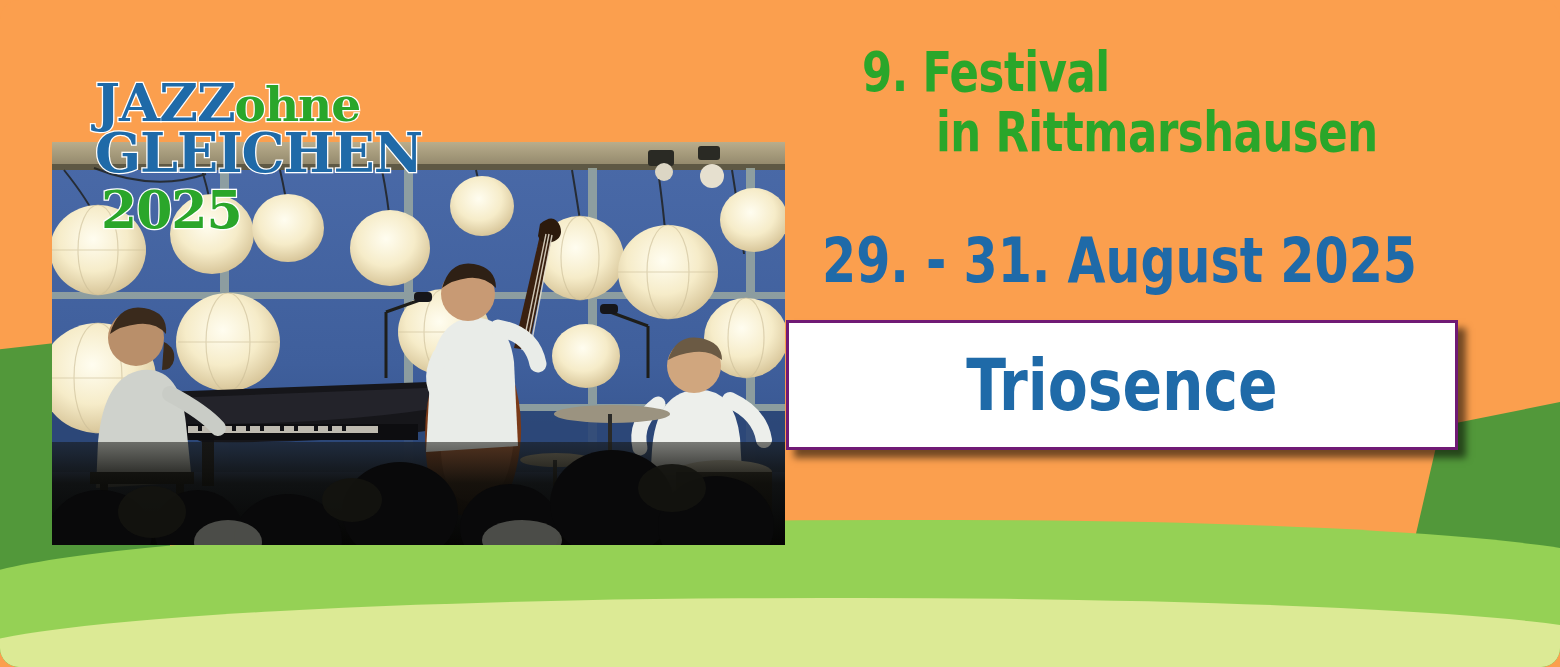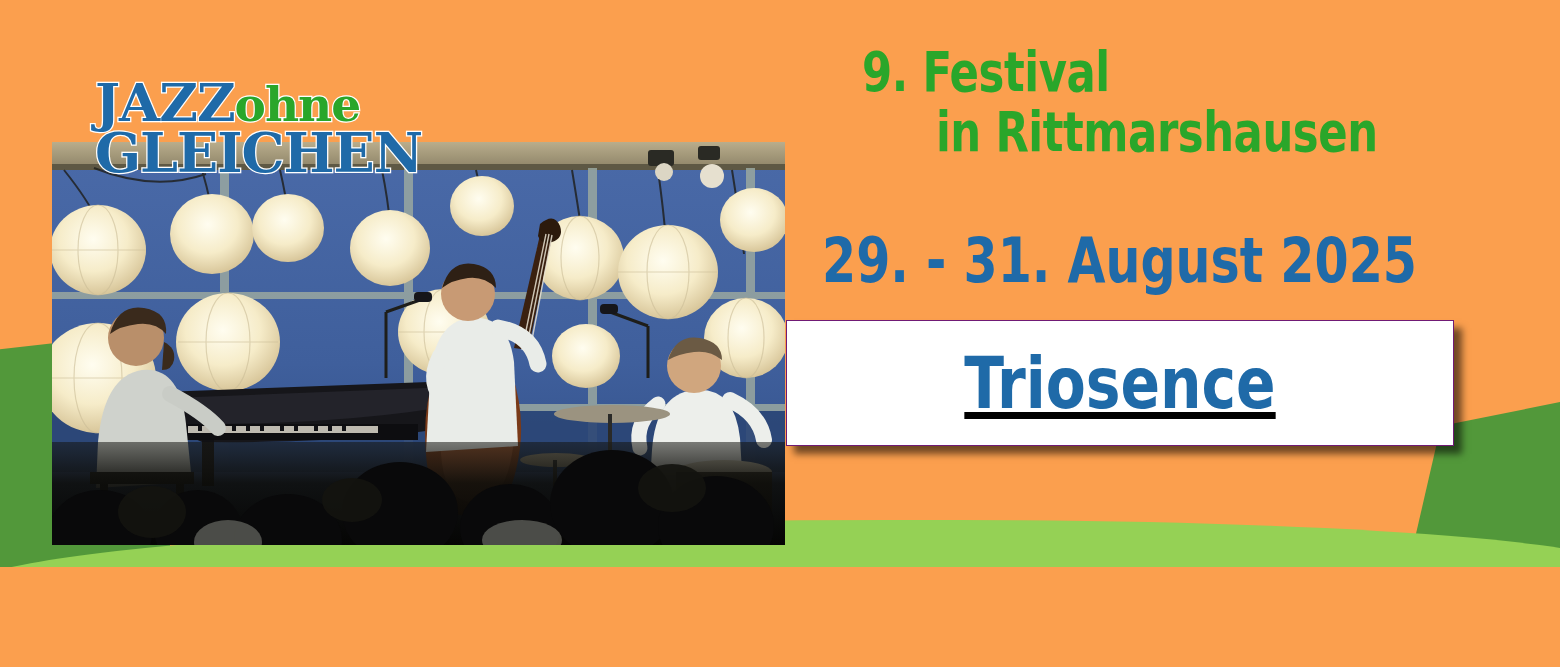--- a/index.html
+++ b/index.html
@@ -2,22 +2,23 @@
 <html><head>
 <meta charset="utf-8">
 <style>
   html,body{margin:0;padding:0;}
   body{
     width:1560px;height:667px;overflow:hidden;
     font-family:"Liberation Sans", sans-serif;
     background:#fb9f4e;
   }
   #poster{
-    position:relative;width:1560px;height:567px;overflow:hidden;
+    position:relative;width:1560px;height:667px;overflow:hidden;
     background:#fb9f4e;
+    border-radius:19px;
   }
 
   
   .shape{position:absolute;}
 
   #green-left-wedge{
     left:-20px;top:330px;width:190px;height:360px;
     background:#52983a;
     clip-path:polygon(0% 6%, 100% 0%, 100% 84%, 0% 100%);
   }
@@ -88,23 +89,22 @@
     font-weight:bold;color:#1f6aa8;
     font-size:62px;letter-spacing:0px;
     font-stretch:condensed;
     transform:scaleX(0.88);transform-origin:left top;
     white-space:nowrap;
   }
 
   
   .card{
     position:absolute;background:#ffffff;z-index:35;
-    border:1px solid #701a75;
+    border:3px solid #701a75;
     box-shadow:8px 8px 7px rgba(0,0,0,0.55);
-    text-decoration:underline;
   }
   #band-card{
     left:786px;top:320px;width:666px;height:124px;
   }
   #band-name{
     font-family:"DejaVu Sans Condensed","DejaVu Sans", sans-serif;
     font-weight:bold;color:#1f6aa8;font-size:72px;
     font-stretch:condensed;
     text-align:center;line-height:124px;
     transform:scaleX(0.9);
@@ -346,20 +346,23 @@
     </svg>
   </div>
 
   <div id="logo">
     <span class="logo-line" id="logo-row1">
       <span class="logo-jazz">JAZZ</span><span class="logo-ohne">ohne</span>
     </span>
     <span class="logo-line" id="logo-row2">
       <span class="logo-gleichen">GLEICHEN</span>
     </span>
+    <span class="logo-line" id="logo-row3">
+      <span class="logo-year">2025</span>
+    </span>
   </div>
 
   <div id="festival-block">
     <span id="festival-line1">9. Festival</span>
     <span id="festival-line2">in Rittmarshausen</span>
   </div>
 
   <div id="dates">29. - 31. August 2025</div>
 
   <div class="card" id="band-card">

